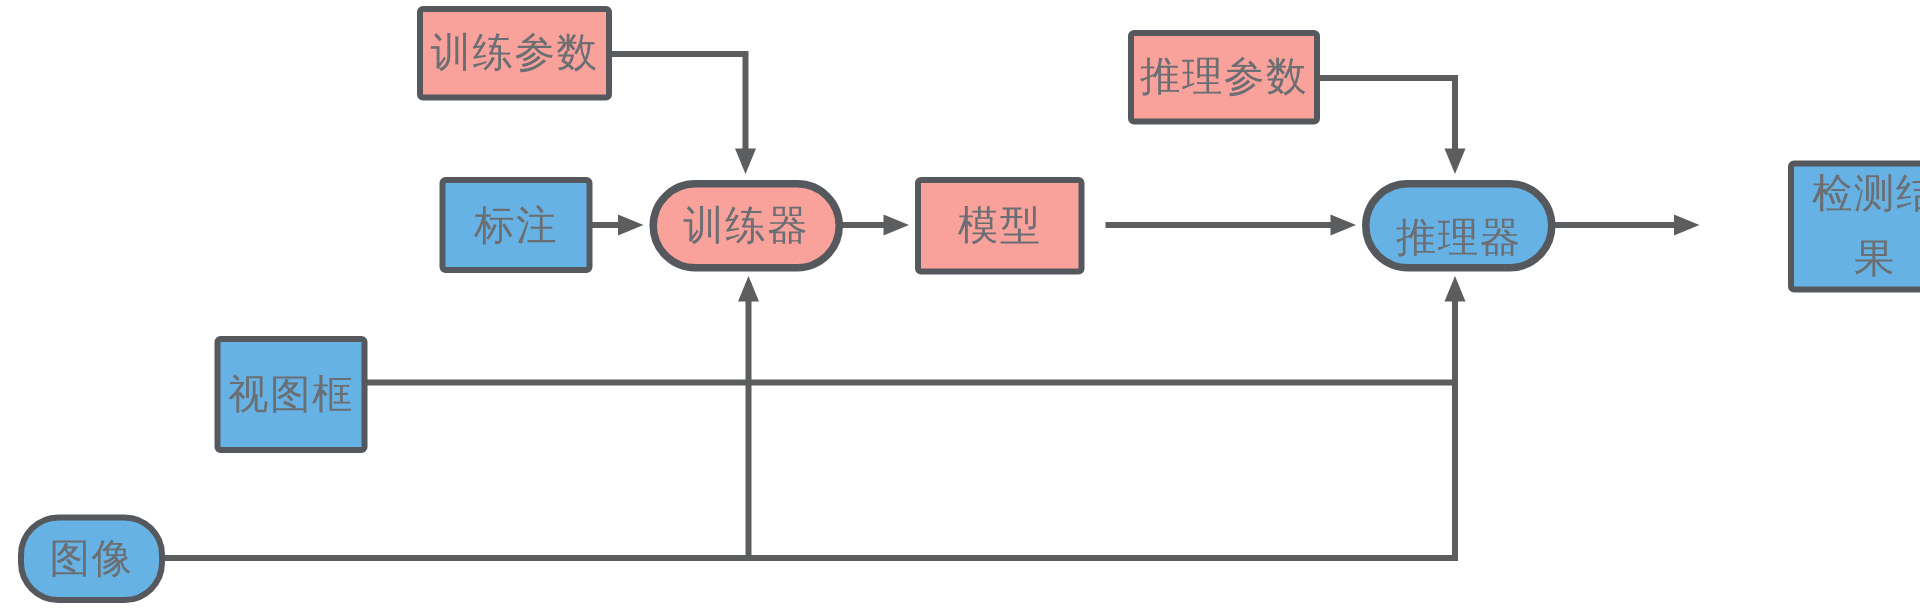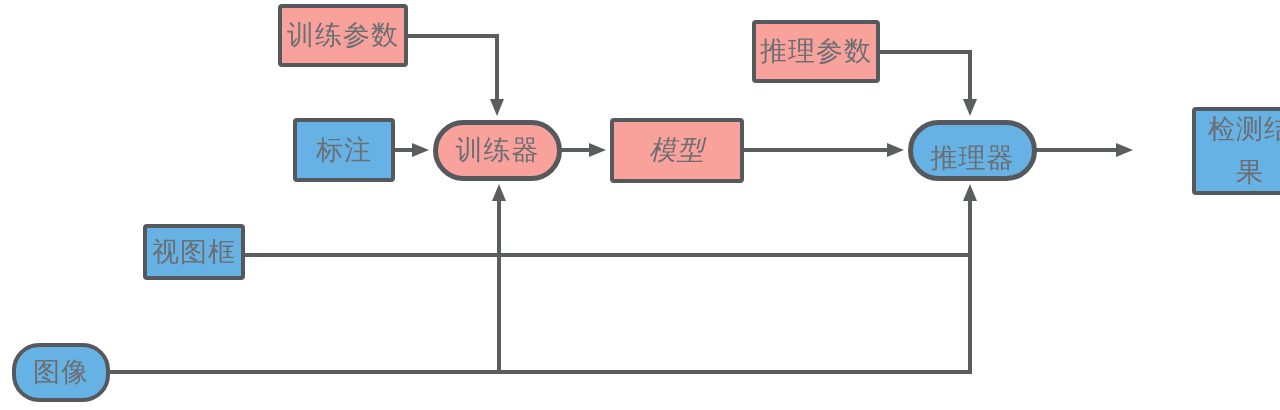--- a/index.html
+++ b/index.html
@@ -40,25 +40,25 @@
   .pink { background: var(--pink-fill, #f9a29c); }
   .blue { background: var(--blue-fill, #67b2e4); }
   .stadium {
     border-radius: 32px;
     border-width: 5px;
   }
   
   .n-train-params { left: 278px; top: 4px;   width: 130px; height: 63px; }
   .n-annotation   { left: 293px; top: 118px; width: 102px; height: 64px; }
   .n-trainer      { left: 433px; top: 120px; width: 129px; height: 61px; }
-  .n-model        { left: 610px; top: 118px; width: 134px; height: 65px; font-style: italic; }
+  .n-model        { left: 610px; top: 118px; width: 113px; height: 65px; }
   .n-infer-params { left: 752px; top: 20px;  width: 128px; height: 63px; }
   .n-inferencer   { left: 908px; top: 120px; width: 129px; height: 61px; justify-content: flex-end; }
   .n-result-view  { left: 1192px; top: 107px; width: 116px; height: 88px; line-height: 1.6; }
-  .n-view-frame   { left: 143px; top: 224px; width: 102px; height: 56px; }
+  .n-view-frame   { left: 143px; top: 224px; width: 102px; height: 78px; }
   .n-image        { left: 12px;  top: 343px; width: 98px;  height: 59px; border-radius: 27px; }
 </style>
 </head>
 <body>
 
 <div class="canvas">
 
   <svg class="edges" viewBox="0 0 1280 410" xmlns="http://www.w3.org/2000/svg">
     <defs>
       <marker id="arrow" markerUnits="userSpaceOnUse" markerWidth="22" markerHeight="22" refX="14" refY="10" orient="auto">

